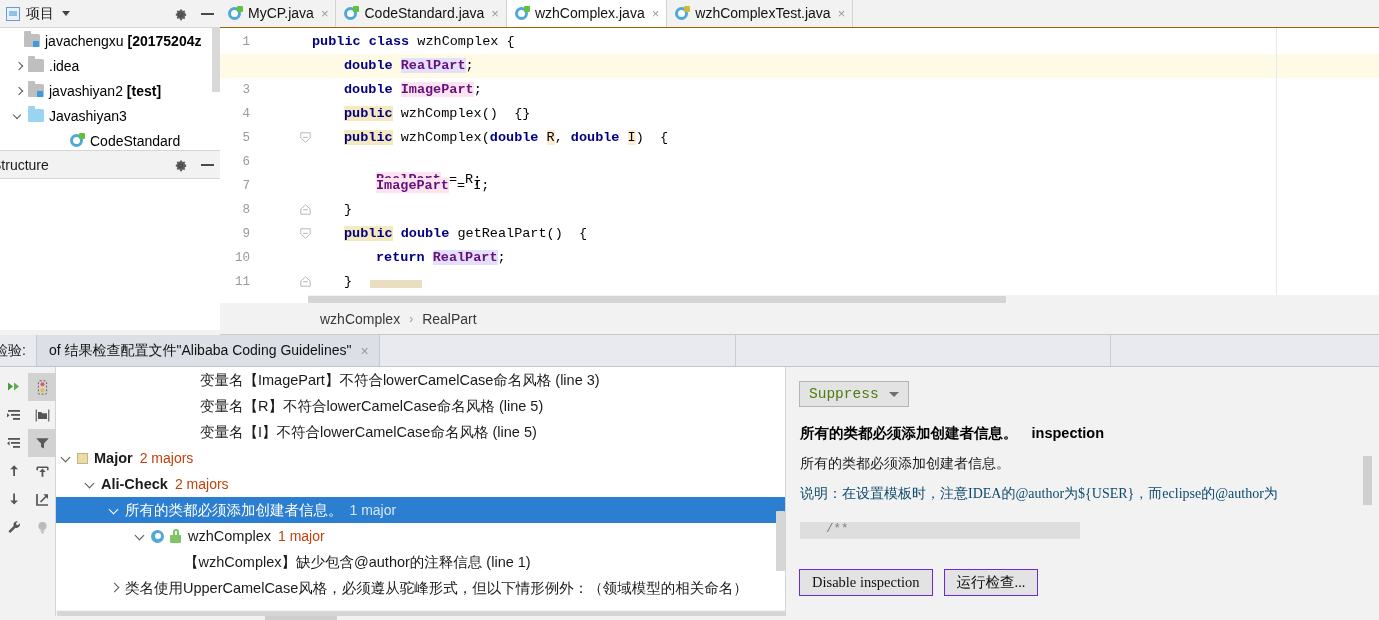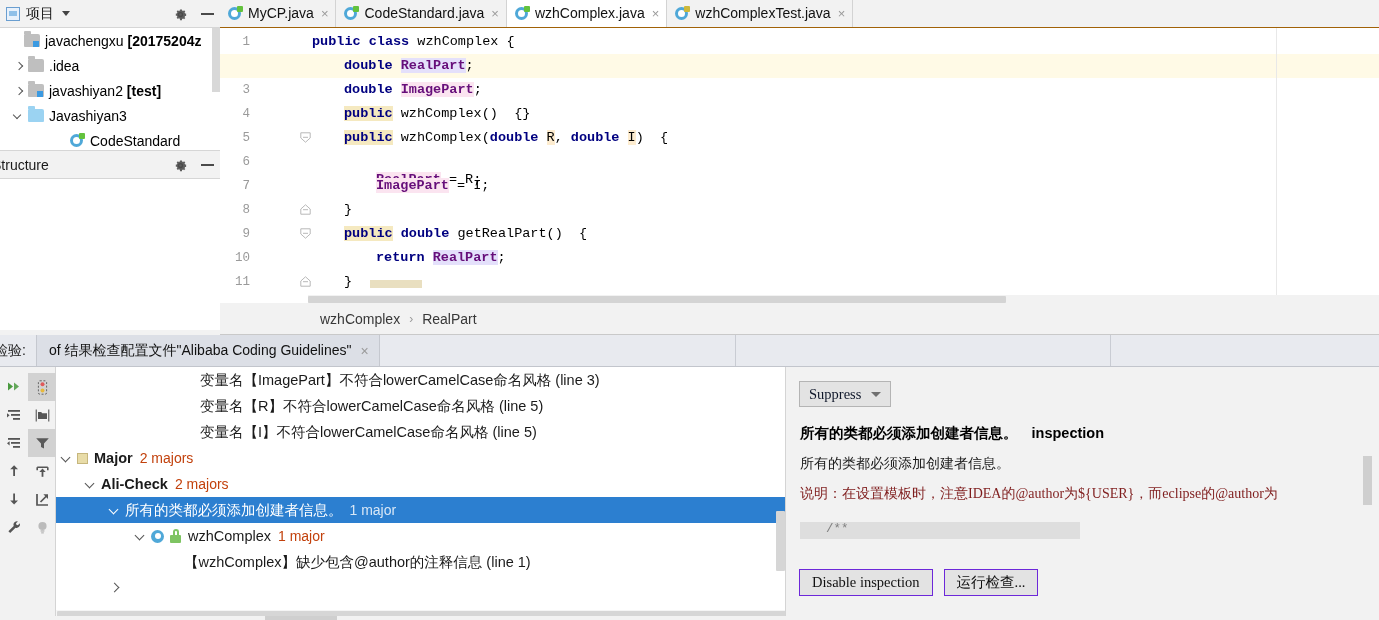--- a/index.html
+++ b/index.html
@@ -131,26 +131,26 @@
   .ic-lock .b{position:absolute;left:0;bottom:0;width:11px;height:8px;background:#7ec462;border-radius:1px;}
   .ic-lock .a{position:absolute;left:3px;top:0;width:6px;height:6px;border:2px solid #7ec462;border-bottom:none;border-radius:3px 3px 0 0;}
   #insp-tree .vscroll { position:absolute; right:0; top:144px; width:9px; height:60px; background:#d6d6d6; border-radius:1px;}
   #insp-tree .hscroll { position:absolute; left:0; bottom:1px; width:729px; height:9px; background:#f5f5f5;}
   #insp-tree .hscroll .thumb{position:absolute;left:1px;top:1px;height:8px;width:1020px;max-width:1017px;background:#d6d6d6;border-radius:1px;}
 
   
   #insp-detail { position:absolute; left:785px; top:0; width:594px; height:253px; background:#f2f2f2; border-left:1px solid #d4d4d4;}
   #sup-btn { position:absolute; left:13px; top:14px; height:26px; padding:0 9px;
       background:#e3e3e3; border:1px solid #b4b4b4; display:flex; align-items:center;
-      font-size:14.5px; color:#0f172a; font-family:Liberation Serif, serif;}
+      font-size:14.5px; color:#4d7c0f; font-family:Liberation Mono, monospace;}
   #sup-btn .cv { margin-left:10px; width:0;height:0;border-left:5px solid transparent;border-right:5px solid transparent;border-top:5px solid #6f6f6f;}
   #insp-detail .dtitle { position:absolute; left:14px; top:57px; font-size:14.5px; font-weight:bold; color:#000;}
   #insp-detail .dtitle .en { margin-left:10px; }
   #insp-detail .dline1 { position:absolute; left:14px; top:88px; font-size:14px; color:#1a1a1a;}
-  #insp-detail .dline2 { position:absolute; left:14px; top:118px; font-size:14px; color:#7f1d1d;
+  #insp-detail .dline2 { position:absolute; left:14px; top:118px; font-size:14px; color:#0c4a6e;
       font-family:"Liberation Serif", serif; white-space:nowrap;}
   #insp-detail .codeblk { position:absolute; left:14px; top:155px; width:280px; height:17px; background:#dedede;
       font-family:"Liberation Mono", monospace; font-size:12.5px; color:#7f7f7f; padding-left:26px;}
   #insp-detail .dvscroll { position:absolute; right:7px; top:89px; width:9px; height:49px; background:#cfcfcf;}
   #insp-detail .dbtns { position:absolute; left:13px; top:202px; display:flex; gap:11px; }
   .pbtn { height:27px; padding:0 12px; background:#e3e3e3; border:1px solid #6d28d9;
           font-size:14.5px; color:#111; display:flex; align-items:center;
           font-family:"Liberation Serif", serif; }
   #insp-detail .bottomline{position:absolute;left:0;bottom:0;width:594px;height:1px;background:#d0d0d0;}
 
@@ -470,20 +470,21 @@
             <span class="b"></span>
           </span>
           <span>wzhComplex</span>
           <span class="cnt">1 major</span>
         </div>
         <div class="irow" style="padding-left: 128px; position: relative;">
           <span>【wzhComplex】缺少包含@author的注释信息 (line 1)</span>
         </div>
         <div class="irow" style="padding-left: 52px; position: relative;">
           <span class="tw2 rt"></span>
+          <span>类名使用UpperCamelCase风格，必须遵从驼峰形式，但以下情形例外：（领域模型的相关命名）</span>
         </div>
         <div class="vscroll"></div>
       <div class="hscroll">
           <div class="thumb"></div>
         </div>
     </div>
 
     <div id="insp-detail">
       <div id="sup-btn">
         <span>Suppress</span>

